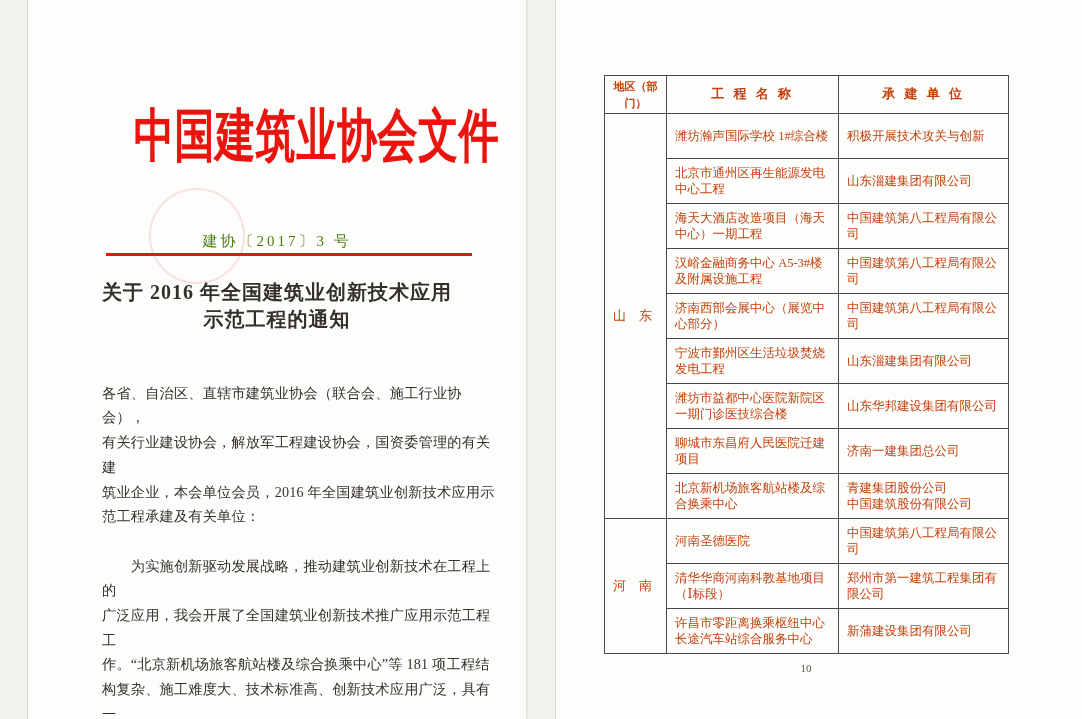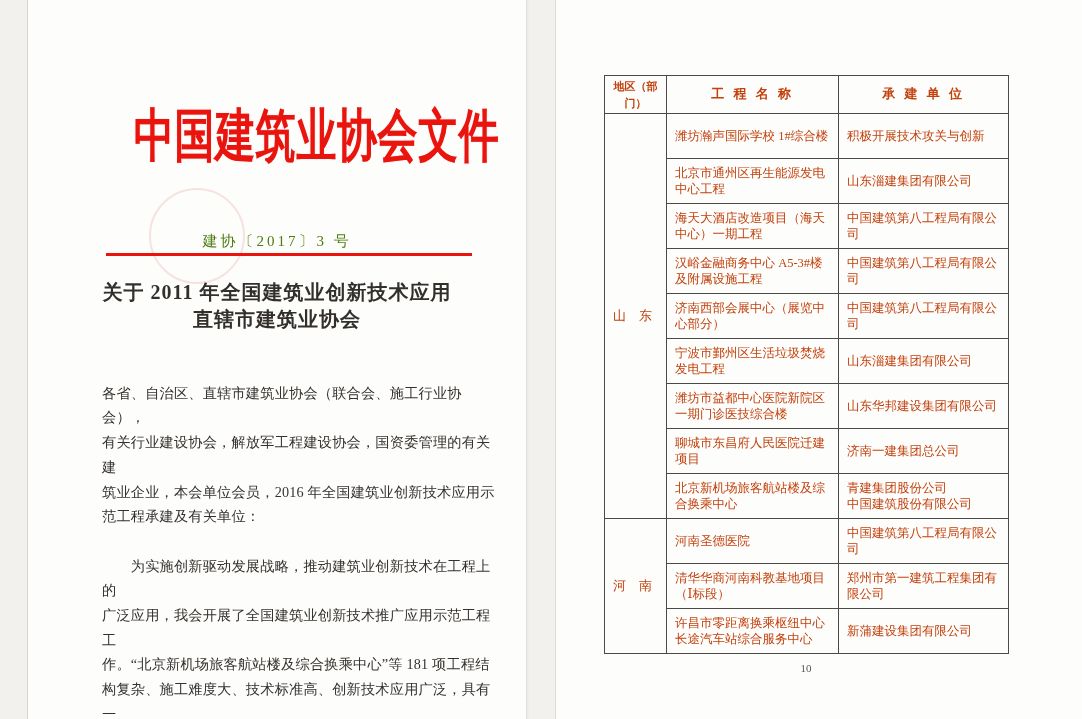--- a/index.html
+++ b/index.html
@@ -91,22 +91,22 @@
 <body>
 
 <div class="scan">
 
   <div class="page page-left">
     <div class="seal-ghost"></div>
     <div class="org-title">中国建筑业协会文件</div>
     <div class="doc-number">建协〔2017〕3 号</div>
     <div class="red-rule"></div>
     <div class="notice-title">
-      <div>关于 2011 年全国建筑业创新技术应用</div>
-      <div>直辖市建筑业协会</div>
+      <div>关于 2016 年全国建筑业创新技术应用</div>
+      <div>示范工程的通知</div>
     </div>
     <div class="body-text">
       <div>各省、自治区、直辖市建筑业协会（联合会、施工行业协会），
 有关行业建设协会，解放军工程建设协会，国资委管理的有关建
 筑业企业，本会单位会员，2016 年全国建筑业创新技术应用示
 范工程承建及有关单位：</div>
       <div>　　为实施创新驱动发展战略，推动建筑业创新技术在工程上的
 广泛应用，我会开展了全国建筑业创新技术推广应用示范工程工
 作。“北京新机场旅客航站楼及综合换乘中心”等 181 项工程结
 构复杂、施工难度大、技术标准高、创新技术应用广泛，具有一

